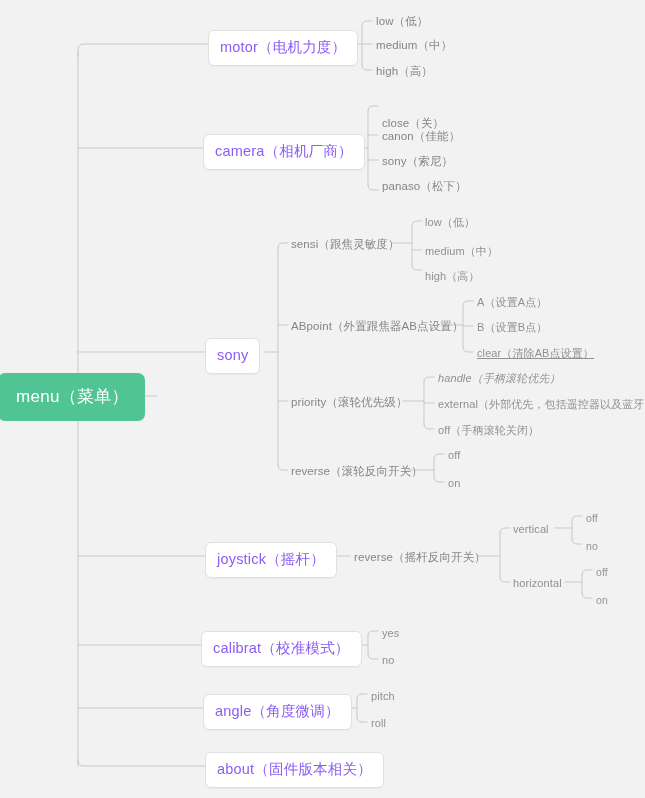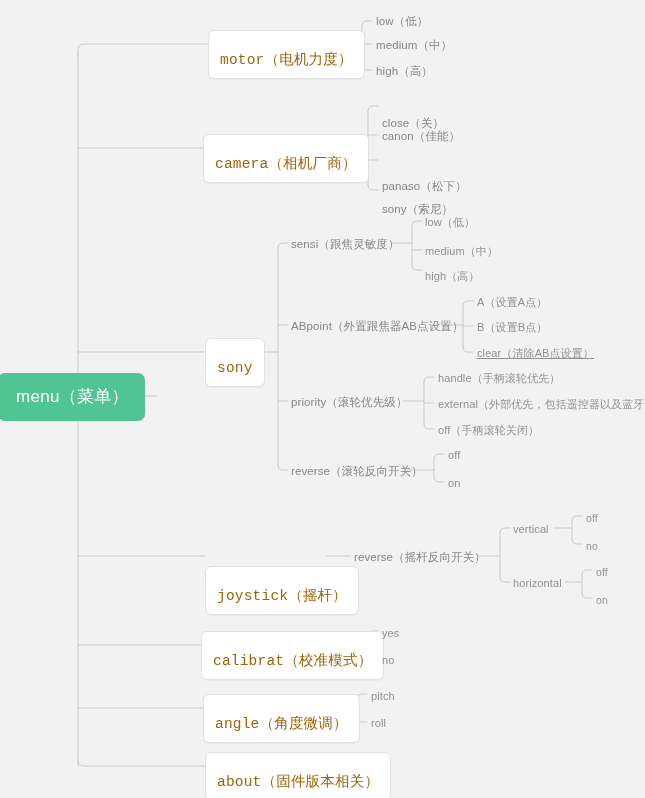--- a/index.html
+++ b/index.html
@@ -34,29 +34,28 @@
     color: #ffffff;
     border-radius: 7px;
     font-size: 17px;
     line-height: 1;
     padding: 15px 16px 16px 18px;
     letter-spacing: 0.3px;
   }
   
   .boxed {
     background: #ffffff;
-    color: #a16207;
+    color: #8b5cf6;
     border: 1px solid #e0e0e0;
     border-radius: 6px;
     font-size: 14.5px;
     line-height: 1;
-    padding: 22px 11px 10px 11px;
+    padding: 9px 11px 10px 11px;
     box-shadow: 0 1px 1px rgba(0,0,0,0.035);
     letter-spacing: 0.2px;
-    font-family: Liberation Mono, monospace;
   }
   
   .plain {
     color: #8a8a8a;
     font-size: 11.5px;
     line-height: 1;
     padding: 2px 1px;
     letter-spacing: 0.1px;
   }
   .plain.lvl2 {
@@ -173,51 +172,51 @@
   </svg>
 
   <div class="node root" style="left:-2px; top:373px;">menu（菜单）</div>
 
   <div class="node boxed" style="left:208px; top:30px;">motor（电机力度）</div>
 
   <div class="node boxed" style="left:203px; top:134px;">camera（相机厂商）</div>
 
   <div class="node boxed" style="left:205px; top:338px;">sony</div>
 
-  <div class="node boxed" style="left:205px; top:542px;margin-top:24px;">joystick（摇杆）</div>
+  <div class="node boxed" style="left:205px; top:542px;">joystick（摇杆）</div>
 
   <div class="node boxed" style="left:201px; top:631px;">calibrat（校准模式）</div>
 
   <div class="node boxed" style="left:203px; top:694px;">angle（角度微调）</div>
 
   <div class="node boxed" style="left:205px; top:752px;">about（固件版本相关）</div>
 
   <div class="node plain lvl2" style="left:375px; top:14px;">low（低）</div>
   <div class="node plain lvl2" style="left:375px; top:38px;">medium（中）</div>
   <div class="node plain lvl2" style="left:375px; top:64px;">high（高）</div>
 
   <div class="node plain lvl2" style="left:381px; top:100px;margin-top:16px;">close（关）</div>
   <div class="node plain lvl2" style="left:381px; top:129px;">canon（佳能）</div>
-  <div class="node plain lvl2" style="left:381px; top:154px;margin-top:48px;">sony（索尼）</div>
+  <div class="node plain lvl2" style="left:381px; top:154px;">sony（索尼）</div>
   <div class="node plain lvl2" style="left:381px; top:179px;">panaso（松下）</div>
 
   <div class="node plain lvl2" style="left:290px; top:237px;">sensi（跟焦灵敏度）</div>
   <div class="node plain lvl2" style="left:290px; top:319px;">ABpoint（外置跟焦器AB点设置）</div>
   <div class="node plain lvl2" style="left:290px; top:395px;">priority（滚轮优先级）</div>
   <div class="node plain lvl2" style="left:290px; top:464px;">reverse（滚轮反向开关）</div>
 
   <div class="node plain lvl3" style="left:424px; top:215px;">low（低）</div>
   <div class="node plain lvl3" style="left:424px; top:244px;">medium（中）</div>
   <div class="node plain lvl3" style="left:424px; top:269px;">high（高）</div>
 
   <div class="node plain lvl3" style="left:476px; top:295px;">A（设置A点）</div>
   <div class="node plain lvl3" style="left:476px; top:320px;">B（设置B点）</div>
   <div class="node plain lvl3" style="left:476px; top:346px;text-decoration:underline;">clear（清除AB点设置）</div>
 
-  <div class="node plain lvl3" style="left:437px; top:371px;">handle（手柄滚轮优先）</div>
+  <div class="node plain lvl3" style="left:437px; top:371px;font-style:italic;">handle（手柄滚轮优先）</div>
   <div class="node plain lvl3" style="left:437px; top:397px;">external（外部优先，包括遥控器以及蓝牙）</div>
   <div class="node plain lvl3" style="left:437px; top:423px;">off（手柄滚轮关闭）</div>
 
   <div class="node plain lvl3" style="left:447px; top:448px;">off</div>
   <div class="node plain lvl3" style="left:447px; top:476px;">on</div>
 
   <div class="node plain lvl2" style="left:353px; top:550px;">reverse（摇杆反向开关）</div>
 
   <div class="node plain lvl3" style="left:512px; top:522px;">vertical</div>
   <div class="node plain lvl3" style="left:512px; top:576px;">horizontal</div>

